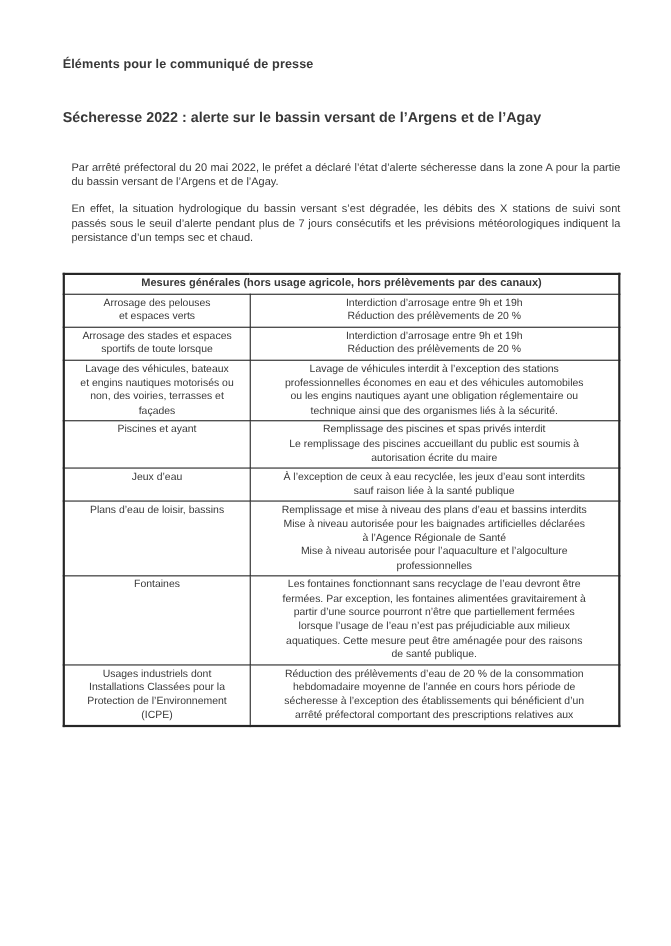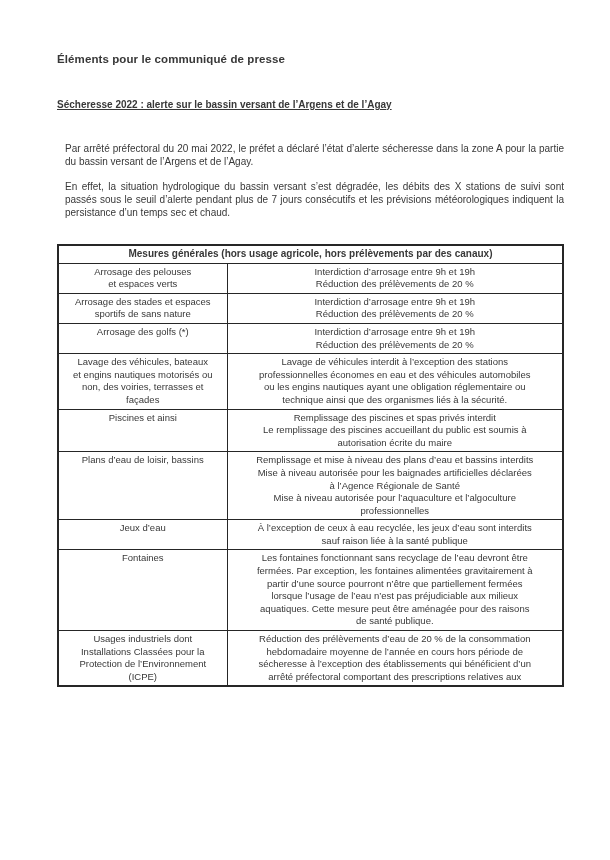--- a/index.html
+++ b/index.html
@@ -16,24 +16,23 @@
     padding: 53px 46px 0 57px;
     overflow: hidden;
   }
   .doc-title {
     font-size: 11.5px;
     font-weight: bold;
     margin: 0 0 34px 0;
     letter-spacing: 0.1px;
   }
   .doc-subtitle {
-    font-size: 10px;
+    font-size: 13px;
     font-weight: bold;
     margin: 12px 0 32px 0;
-    text-decoration: underline;
   }
   .para {
     font-size: 10px;
     line-height: 13px;
     text-align: justify;
     margin: 0 0 12px 8px;
   }
   table.measures {
     border-collapse: collapse;
     table-layout: fixed;
@@ -84,57 +83,52 @@
     </thead>
     <tbody>
       <tr>
         <td>Arrosage des pelouses
 et espaces verts</td>
         <td>Interdiction d’arrosage entre 9h et 19h
 Réduction des prélèvements de 20 %</td>
       </tr>
       <tr>
         <td>Arrosage des stades et espaces
-sportifs de sans nature</td>
-        <td>Interdiction d’arrosage entre 9h et 19h
-Réduction des prélèvements de 20 %</td>
-      </tr>
-      <tr>
-        <td>Arrosage des golfs (*)</td>
+sportifs de toute lorsque</td>
         <td>Interdiction d’arrosage entre 9h et 19h
 Réduction des prélèvements de 20 %</td>
       </tr>
       <tr>
         <td>Lavage des véhicules, bateaux
 et engins nautiques motorisés ou
 non, des voiries, terrasses et
 façades</td>
         <td>Lavage de véhicules interdit à l’exception des stations
 professionnelles économes en eau et des véhicules automobiles
 ou les engins nautiques ayant une obligation réglementaire ou
 technique ainsi que des organismes liés à la sécurité.</td>
       </tr>
       <tr>
-        <td>Piscines et ainsi</td>
+        <td>Piscines et ayant</td>
         <td>Remplissage des piscines et spas privés interdit
 Le remplissage des piscines accueillant du public est soumis à
 autorisation écrite du maire</td>
+      </tr>
+      <tr>
+        <td>Jeux d’eau</td>
+        <td>À l’exception de ceux à eau recyclée, les jeux d’eau sont interdits
+sauf raison liée à la santé publique</td>
       </tr>
       <tr>
         <td>Plans d’eau de loisir, bassins</td>
         <td>Remplissage et mise à niveau des plans d’eau et bassins interdits
 Mise à niveau autorisée pour les baignades artificielles déclarées
 à l’Agence Régionale de Santé
 Mise à niveau autorisée pour l’aquaculture et l’algoculture
 professionnelles</td>
-      </tr>
-      <tr>
-        <td>Jeux d’eau</td>
-        <td>À l’exception de ceux à eau recyclée, les jeux d’eau sont interdits
-sauf raison liée à la santé publique</td>
       </tr>
       <tr>
         <td>Fontaines</td>
         <td>Les fontaines fonctionnant sans recyclage de l’eau devront être
 fermées. Par exception, les fontaines alimentées gravitairement à
 partir d’une source pourront n’être que partiellement fermées
 lorsque l’usage de l’eau n’est pas préjudiciable aux milieux
 aquatiques. Cette mesure peut être aménagée pour des raisons
 de santé publique.</td>
       </tr>

